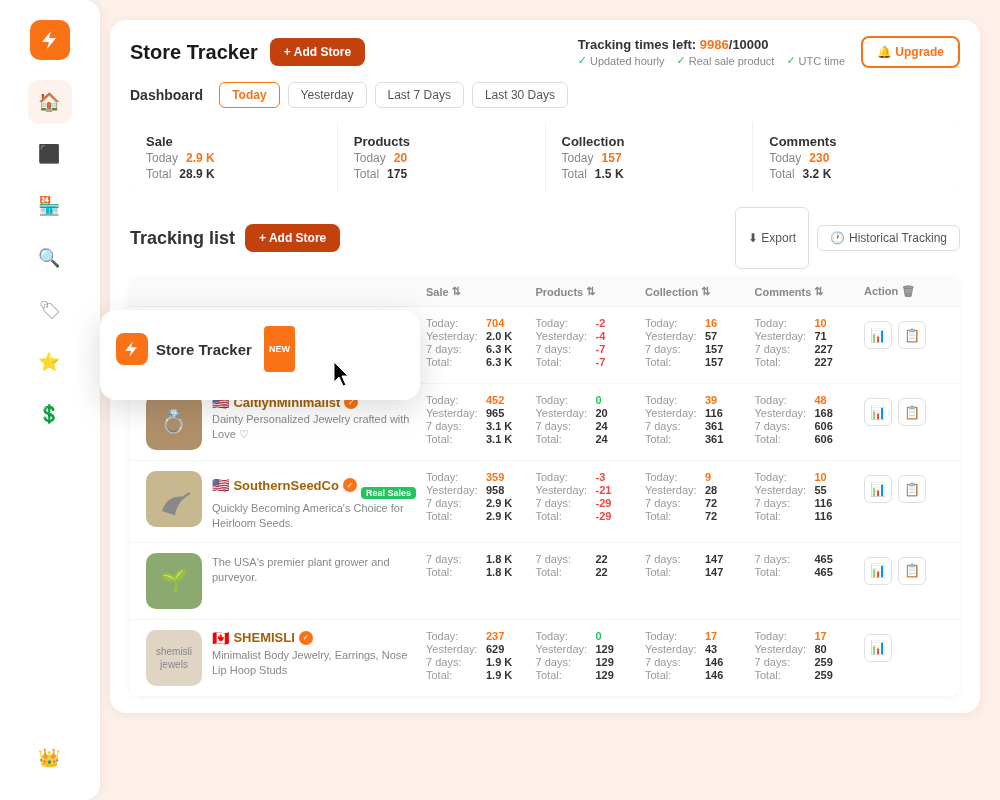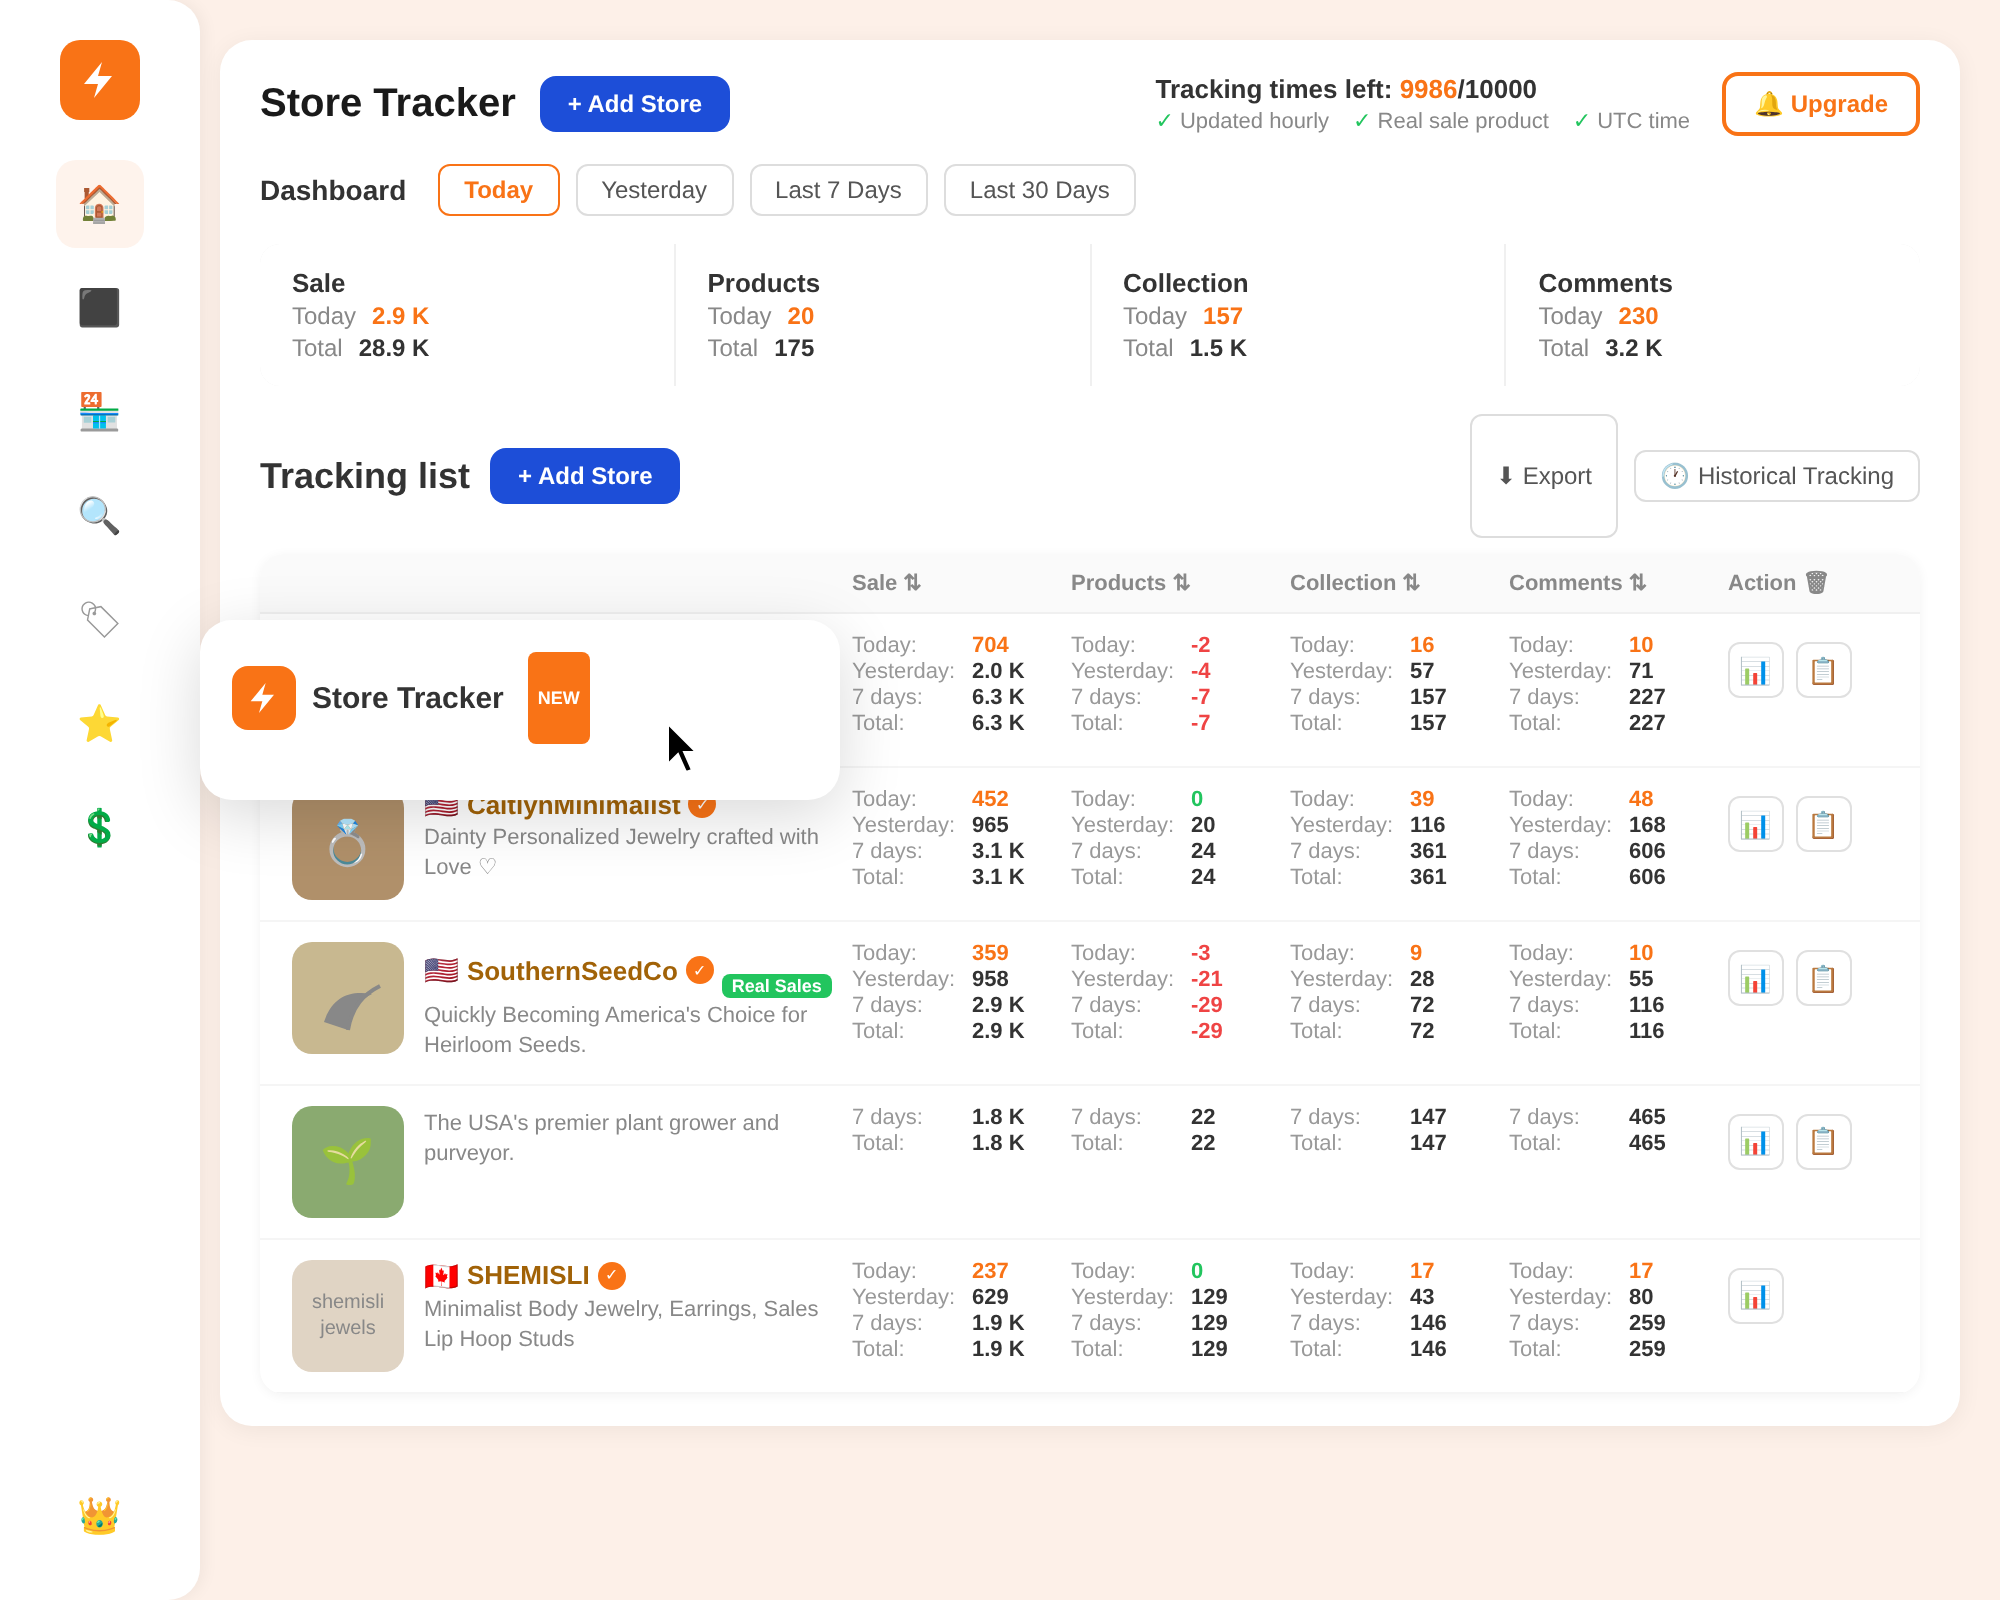--- a/index.html
+++ b/index.html
@@ -73,21 +73,21 @@
     }
     .tracker-title-area {
       display: flex; align-items: center; gap: 12px;
     }
     .tracker-title {
       font-size: 20px;
       font-weight: 700;
       color: #1a1a1a;
     }
     .add-store-btn {
-      background: #1d4ed8;
+      background: #c2410c;
       color: white;
       border: none;
       border-radius: 8px;
       padding: 7px 14px;
       font-size: 12px;
       font-weight: 600;
       cursor: pointer;
       display: flex; align-items: center; gap: 4px;
     }
 
@@ -783,21 +783,21 @@
 
       <div class="table-row-wrap">
         <div class="store-info">
           <div class="store-thumb" style="background:#e0d4c4;color:#888;font-size:10px;text-align:center;line-height:1.3;padding:4px;border-radius:10px;">shemisli jewels</div>
           <div class="store-details">
             <div class="store-name-row">
               <span class="flag">🇨🇦</span>
               <span class="store-name">SHEMISLI</span>
               <span class="verified-badge">✓</span>
             </div>
-            <div class="store-desc">Minimalist Body Jewelry, Earrings, Sales Lip Hoop Studs</div>
+            <div class="store-desc">Minimalist Body Jewelry, Earrings, Nose Lip Hoop Studs</div>
           </div>
         </div>
         <div class="stat-col">
           <div class="sc-row">
               <span class="sc-label">Today:</span>
               <span class="sc-val orange">237</span>
             </div>
           <div class="sc-row">
               <span class="sc-label">Yesterday:</span>
               <span class="sc-val">629</span>

